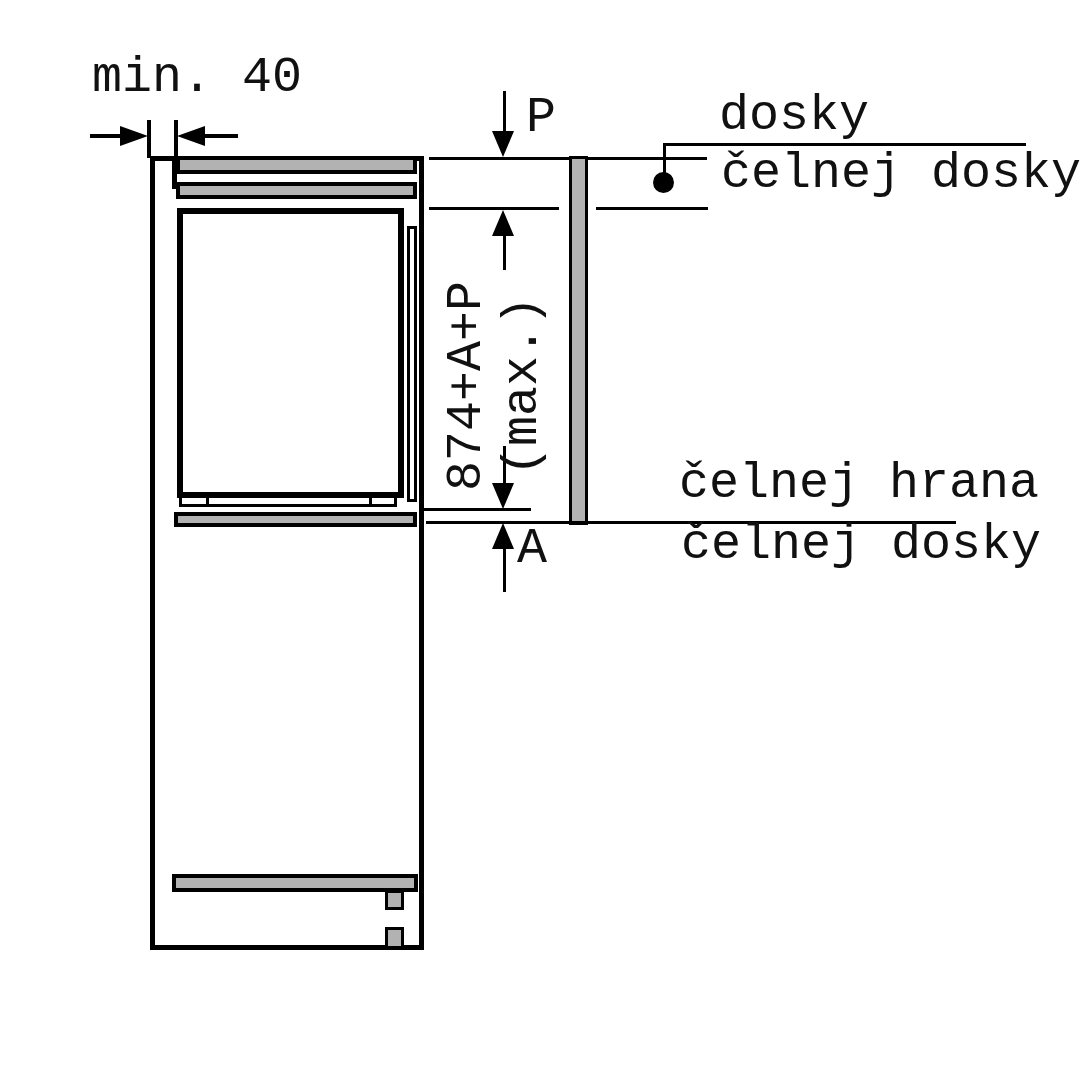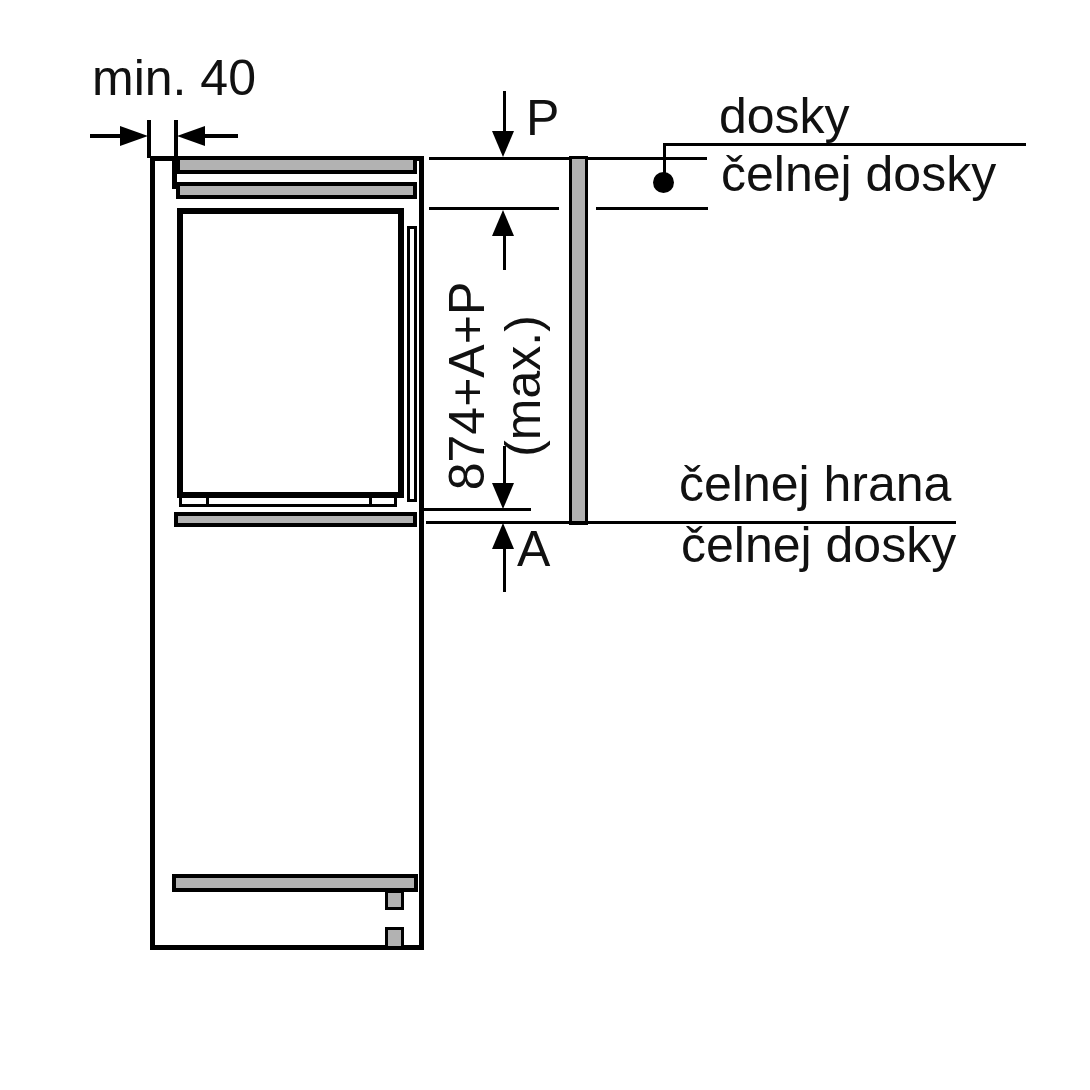--- a/index.html
+++ b/index.html
@@ -7,21 +7,21 @@
     --panel-fill:#b2b2b2;
     --background:#ffffff;
     --text:#111111;
   }
   html,body{margin:0;padding:0;background:var(--background);}
   #page{
     position:relative;
     width:1090px;height:1090px;
     background:var(--background);
     overflow:hidden;
-    font-family:Liberation Sans, sans-serif;
+    font-family:Liberation Mono, monospace;
     color:var(--text);
   }
   .abs{position:absolute;}
   .ln{position:absolute;background:var(--line);}
   .box{position:absolute;box-sizing:border-box;border:4px solid var(--line);background:var(--panel-fill);}
   .whitebox{position:absolute;box-sizing:border-box;border:3px solid var(--line);background:var(--background);}
   .lbl{
     position:absolute;
     font-size:50px;
     line-height:56px;

